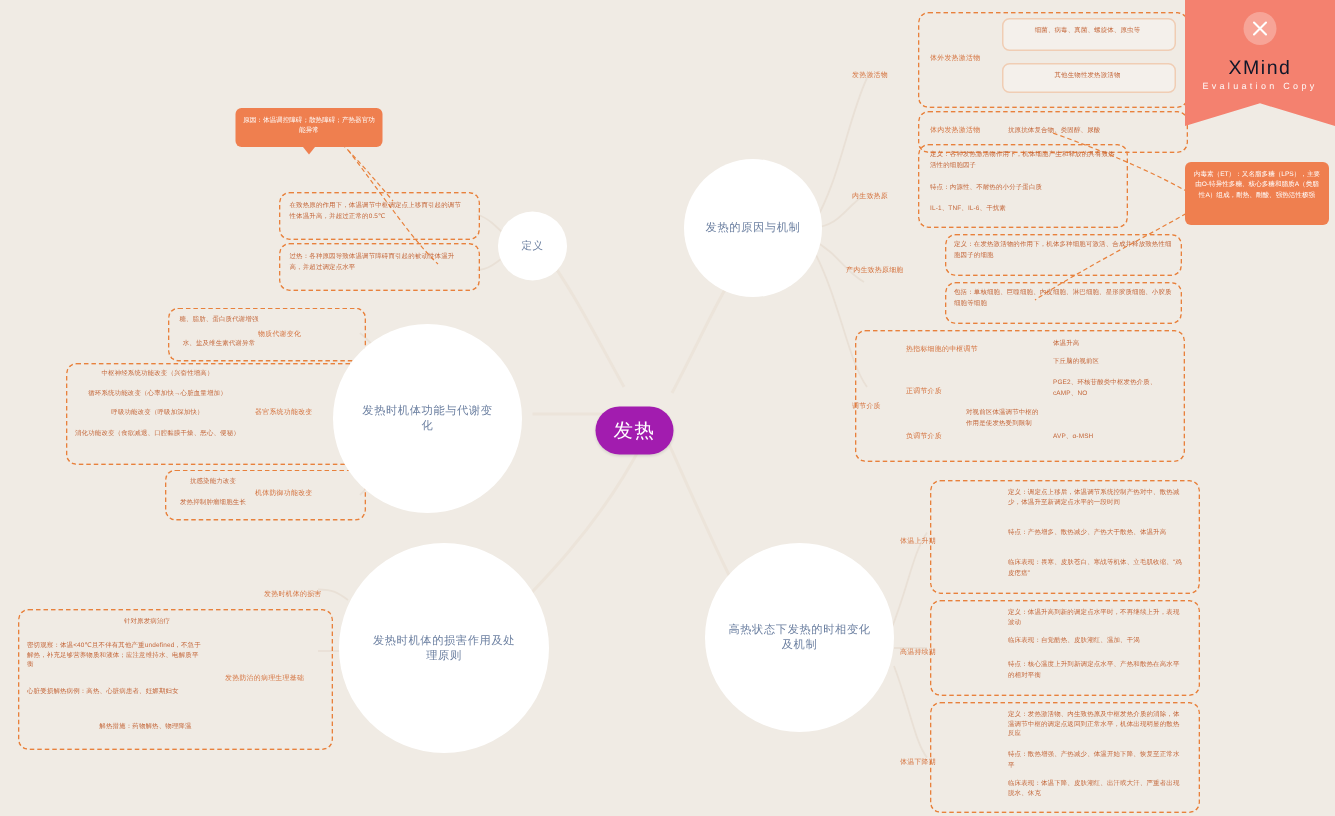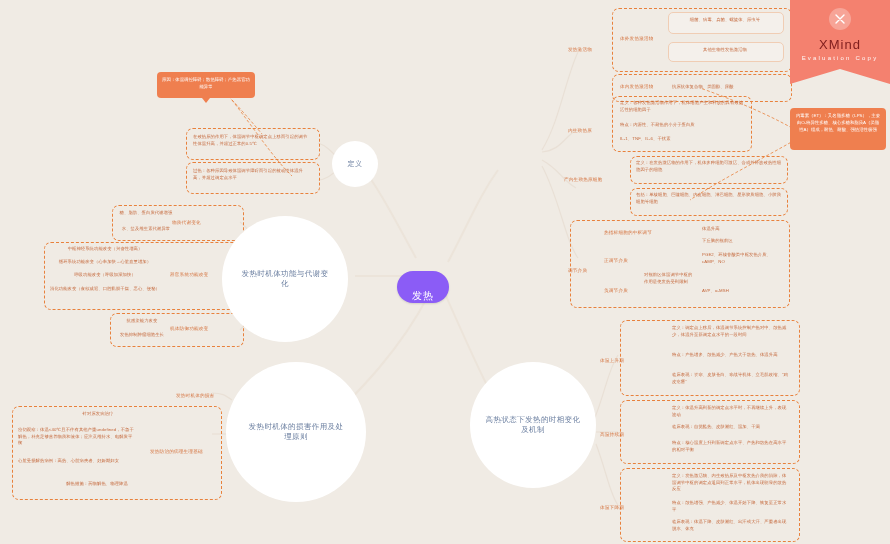--- a/index.html
+++ b/index.html
@@ -9,26 +9,26 @@
     font-family:"Liberation Sans","DejaVu Sans",sans-serif;
     overflow:hidden;
     position:relative;
   }
   #canvas{position:absolute;inset:0;}
   svg.links{position:absolute;left:0;top:0;width:890px;height:544px;pointer-events:none;}
 
   
   .central{
     position:absolute;
-    background:#8b5cf6;
+    background:#a21caf;
     color:#fff;
     border-radius:16px;
-    font-size:10px;
+    font-size:13px;
     letter-spacing:1px;
-    display:flex;align-items:flex-end;justify-content:center;
+    display:flex;align-items:center;justify-content:center;
     box-shadow:0 1px 2px rgba(0,0,0,.12);
     z-index:6;
   }
 
   
   .bubble{
     position:absolute;
     background:#ffffff;
     border-radius:50%;
     display:flex;align-items:center;justify-content:center;
@@ -108,21 +108,21 @@
     z-index:20;
     display:flex;flex-direction:column;align-items:center;
     padding-top:8px;box-sizing:border-box;
   }
   .wm-logo{
     width:22px;height:22px;border-radius:50%;
     background:rgba(255,255,255,.28);
     display:flex;align-items:center;justify-content:center;
     color:#fff;font-size:14px;line-height:1;
   }
-  .wm-t1{color:#7f1d1d;font-size:13px;letter-spacing:1px;margin-top:7px;}
+  .wm-t1{color:#0f172a;font-size:13px;letter-spacing:1px;margin-top:7px;}
   .wm-t2{color:#fff;font-size:6px;letter-spacing:2.2px;margin-top:3px;opacity:.95;}
 </style>
 </head>
 <body>
 
 <div id="canvas">
 
   <svg class="links" viewBox="0 0 890 544">
     <g fill="none" stroke="#ece4da" stroke-width="2">
       <path d="M416 258 C 395 220, 380 190, 360 164"></path>
@@ -161,20 +161,23 @@
   </svg>
 
   <div class="central" style="left:397px;top:271px;width:52px;height:32px;">
     <span>发热</span>
   </div>
 
   <div class="bubble small" style="left:332px;top:141px;width:46px;height:46px;">
     <span>定义</span>
   </div>
 
+  <div class="bubble" style="left:456px;top:106px;width:92px;height:92px;">
+    <span style="width:66px;display:block;">发热的原因与机制</span>
+  </div>
 
   <div class="bubble" style="left:222px;top:216px;width:126px;height:126px;">
     <span style="width:92px;display:block;">发热时机体功能与代谢变化</span>
   </div>
 
   <div class="bubble" style="left:470px;top:362px;width:126px;height:126px;">
     <span style="width:96px;display:block;">高热状态下发热的时相变化及机制</span>
   </div>
 
   <div class="bubble" style="left:226px;top:362px;width:140px;height:140px;">

